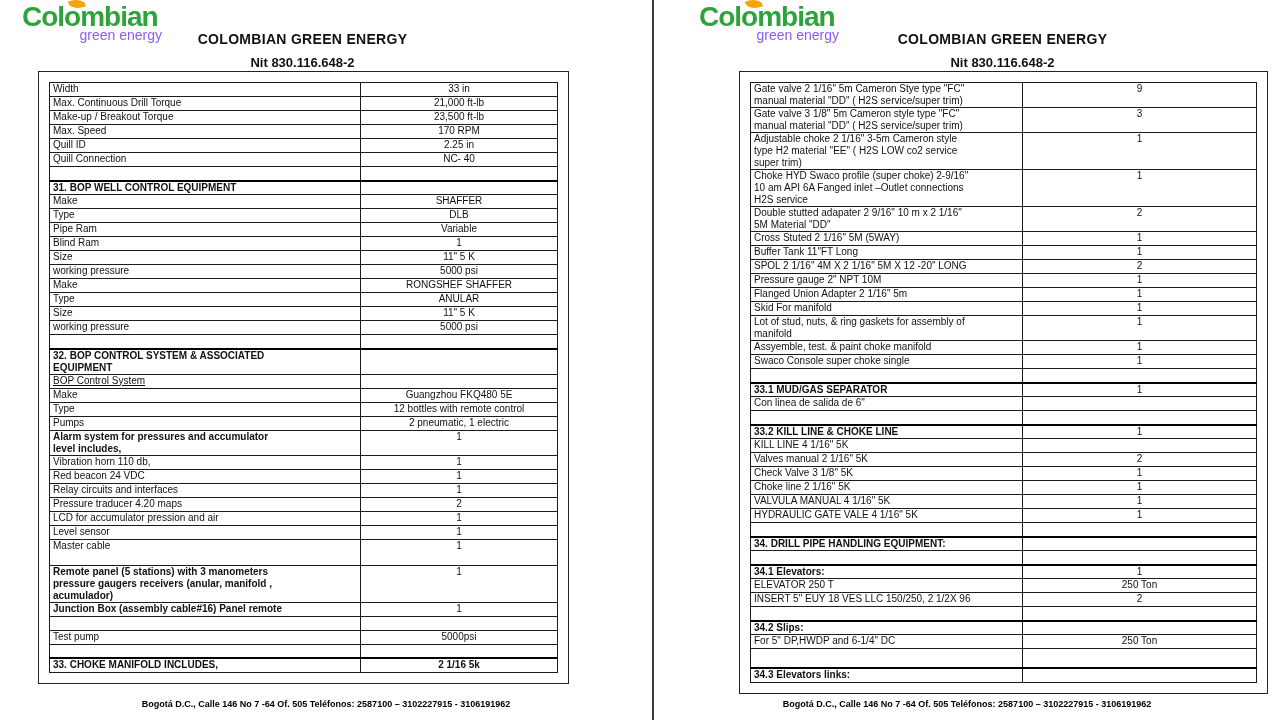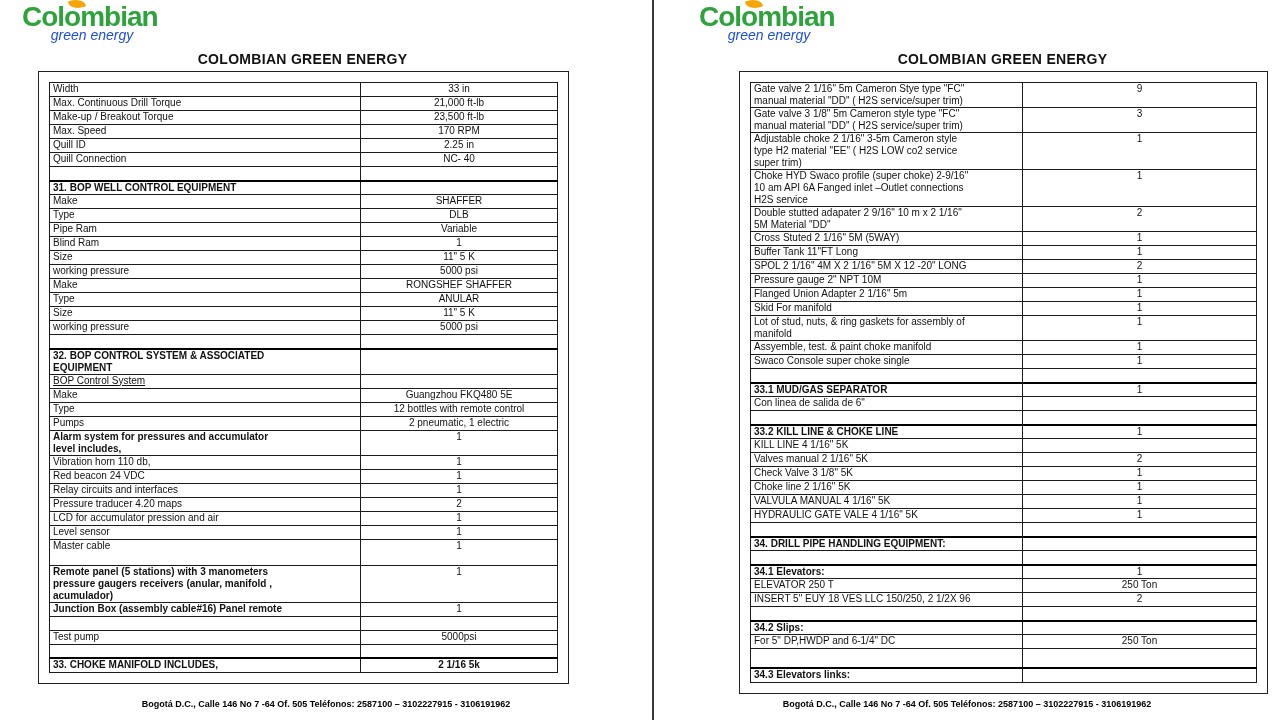--- a/index.html
+++ b/index.html
@@ -12,28 +12,28 @@
   .page-divider { width:2px; height:720px; background:#3a3a3a; }
 
   
   .logo { position:absolute; top:3px; width:150px; }
   .sheet.left  .logo { left:22px; }
   .sheet.right .logo { left:45px; }
   .brand-name { display:block; font-weight:bold; font-size:28px;
                 letter-spacing:-1px; color:#2ea33c; line-height:28px; }
   .leaf { position:absolute; left:47px; top:-4px; width:16px; height:10px;
           background:#f5a506; border-radius:0 100% 12% 100%; transform:rotate(-18deg); }
-  .brand-tagline { display:block; width:140px; text-align:center; font-style:italic;
-                   font-size:14px; color:#1d4ed8; line-height:13px; margin-top:-2px; }
+  .brand-tagline { display:block; width:140px; text-align:right; 
+                   font-size:14px; color:#8b5cf6; line-height:13px; margin-top:-2px; }
 
   
   .titleblock { position:absolute; top:31px; text-align:center; }
   .sheet.left  .titleblock { left:38px;  width:529px; }
   .sheet.right .titleblock { left:85px;  width:527px; }
-  .page-title    { font-weight:bold; font-size:14px; letter-spacing:.3px;margin-top:20px; }
+  .page-title    { font-weight:bold; font-size:14px; letter-spacing:.3px; }
   .page-subtitle { font-weight:bold; font-size:13px; margin-top:8px; }
 
   
   .twrap { position:absolute; top:71px; border:1px solid #222; padding:10px; background:#fff; }
   .sheet.left  .twrap { left:38px; width:531px; }
   .sheet.right .twrap { left:85px; width:529px; }
   table { border-collapse:collapse; width:100%; table-layout:fixed; }
   td { border:1px solid #1c1c1c; font-size:10px; line-height:12px; height:14px;
        padding:0 3px; vertical-align:top; overflow:hidden; }
   td.lbl { white-space:pre-line; text-align:left; }

